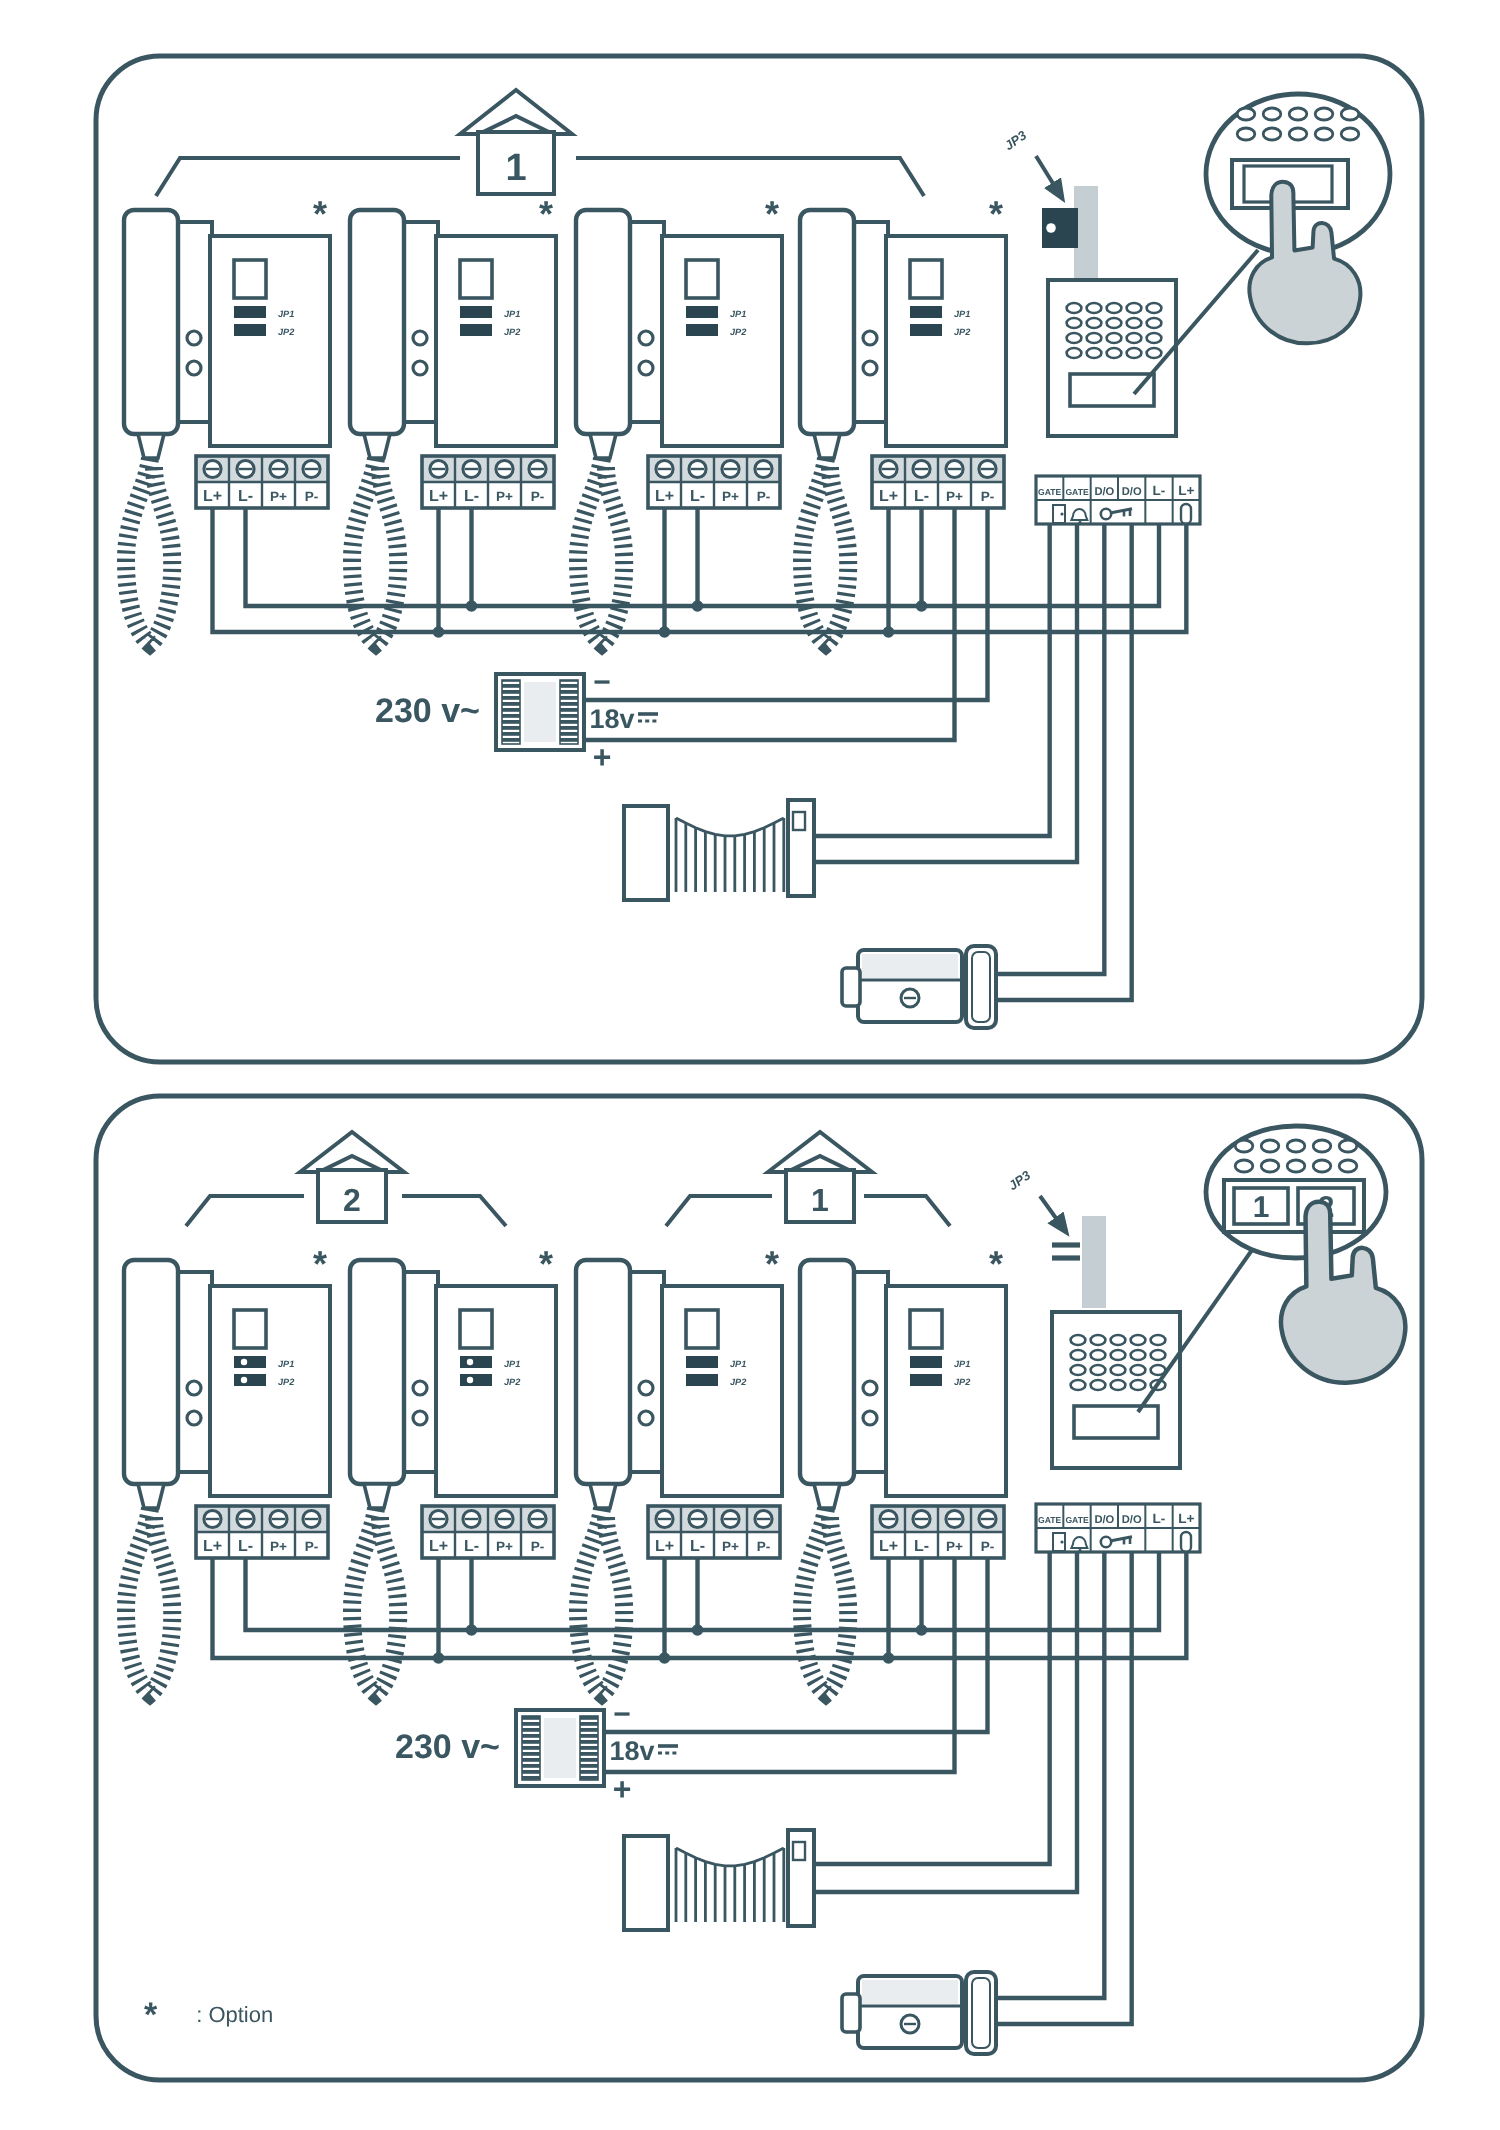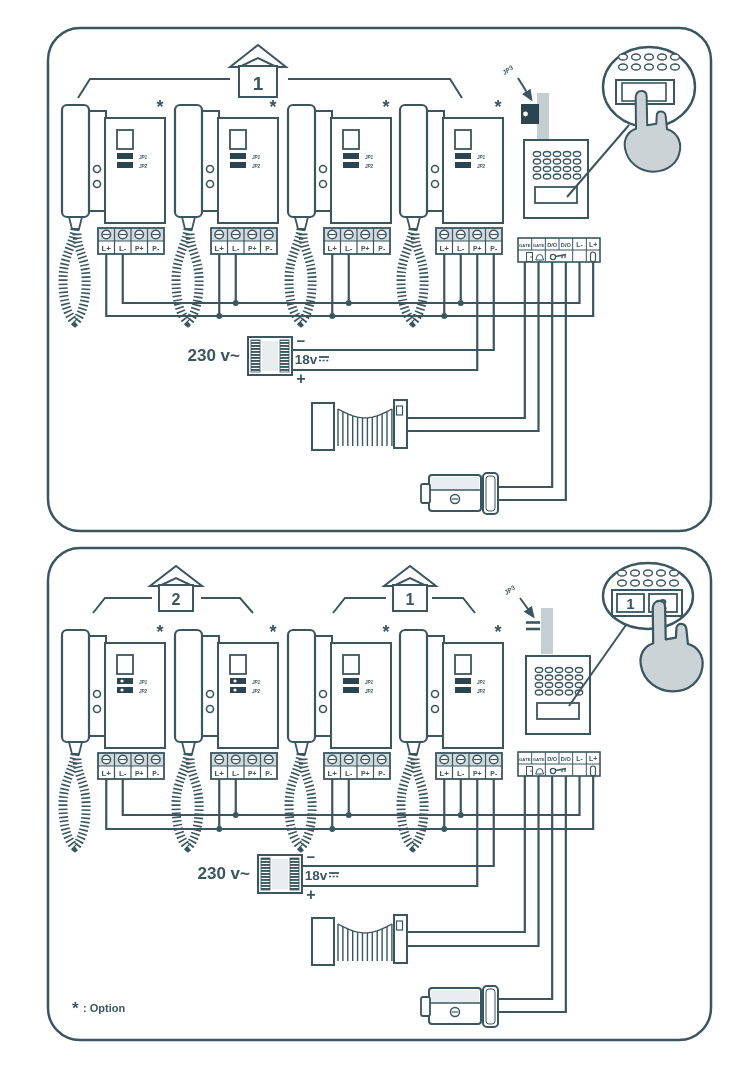--- a/index.html
+++ b/index.html
@@ -1,21 +1,21 @@
 <!DOCTYPE html>
 <html><head>
 <meta charset="utf-8">
 <style>
   html,body{margin:0;padding:0;background:#fff;}
   .stage{position:relative;width:750px;height:1065px;background:#fff;overflow:hidden;
          font-family:"Liberation Sans",sans-serif;}
   .stage svg{position:absolute;left:0;top:0;}
   .note{position:absolute;left:72px;top:998px;color:#3a5661;white-space:nowrap;}
   .note .sym{font-size:17px;font-weight:700;vertical-align:-2px;}
-  .note .txt{font-size:11px;font-weight:700;margin-left:0;}
+  .note .txt{font-size:11px;font-weight:400;margin-left:15px;}
 </style>
 </head>
 <body>
 
 <div class="stage">
   <svg width="750" height="1065" viewBox="0 0 750 1065">
       <defs>
         <pattern id="ps" width="3" height="3" patternUnits="userSpaceOnUse">
           <rect width="3" height="3" fill="#3a5661"></rect>
           <rect y="1.9" width="3" height="1.1" fill="#fff"></rect>

